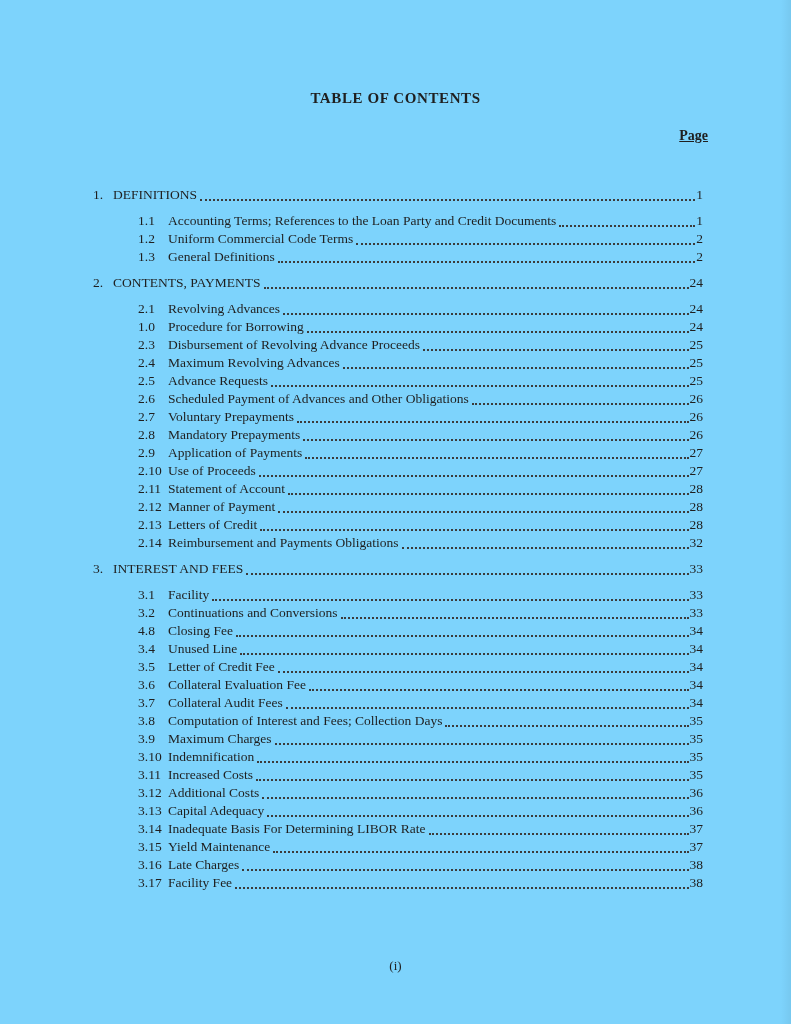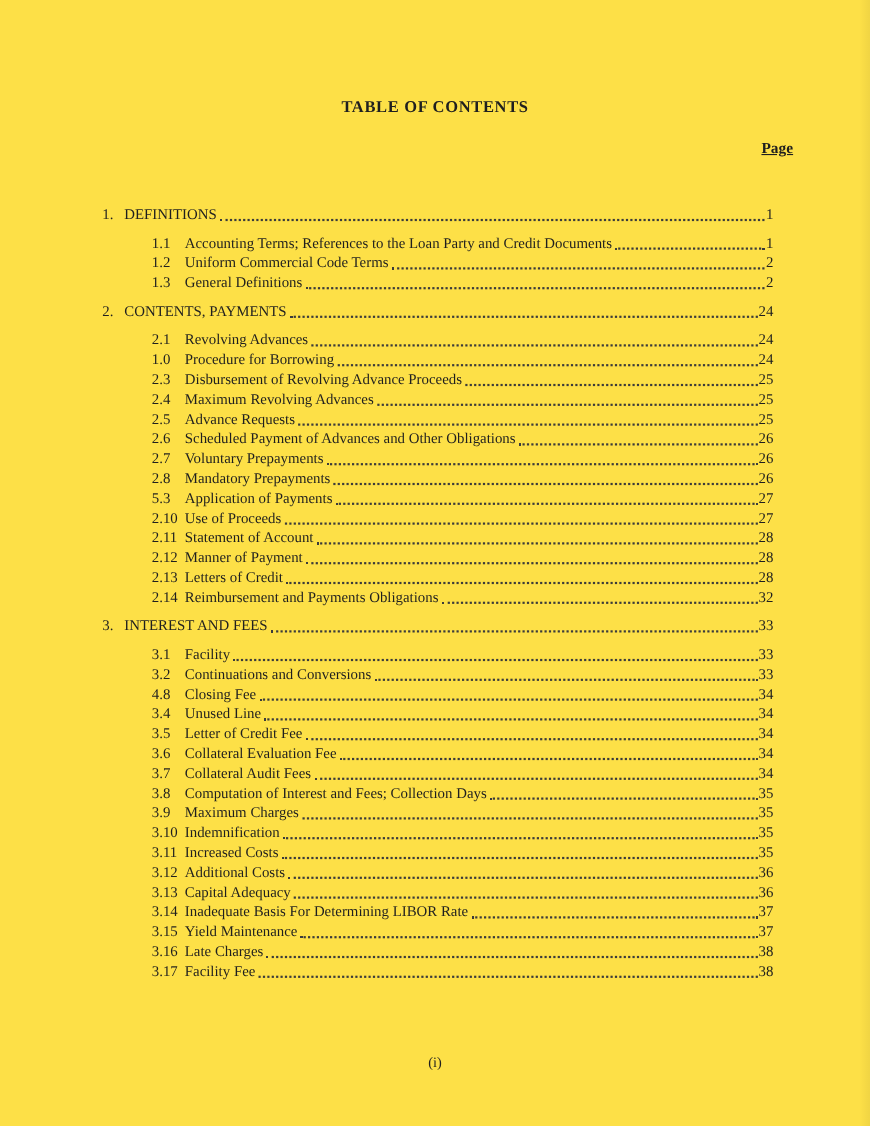--- a/index.html
+++ b/index.html
@@ -4,21 +4,21 @@
 <style>
   html, body {
     margin: 0;
     padding: 0;
     background: #ffffff;
   }
   .page {
     position: relative;
     width: 791px;
     height: 1024px;
-    background: #fde047;
+    background: #7dd3fc;
     font-family: "Liberation Serif", "DejaVu Serif", serif;
     color: #1f1f1f;
     overflow: hidden;
   }
   .scan-edge-right {
     position: absolute;
     top: 0;
     right: 0;
     width: 10px;
     height: 100%;
@@ -32,21 +32,21 @@
     width: 100%;
     margin: 0;
     text-align: center;
     font-size: 15px;
     font-weight: bold;
     letter-spacing: 0.6px;
   }
   .page-col-label {
     position: absolute;
     top: 128px;
-    right: 70px;
+    right: 83px;
     font-size: 14px;
     font-weight: bold;
     text-decoration: underline;
   }
   .toc {
     position: absolute;
     top: 186px;
     left: 93px;
     width: 610px;
   }
@@ -181,21 +181,21 @@
         <span class="leader"></span>
         <span class="pagenum">26</span>
       </div>
       <div class="toc-row entry">
         <span class="num">2.8</span>
         <span class="title">Mandatory Prepayments</span>
         <span class="leader"></span>
         <span class="pagenum">26</span>
       </div>
       <div class="toc-row entry">
-        <span class="num">5.3</span>
+        <span class="num">2.9</span>
         <span class="title">Application of Payments</span>
         <span class="leader"></span>
         <span class="pagenum">27</span>
       </div>
       <div class="toc-row entry">
         <span class="num">2.10</span>
         <span class="title">Use of Proceeds</span>
         <span class="leader"></span>
         <span class="pagenum">27</span>
       </div>

